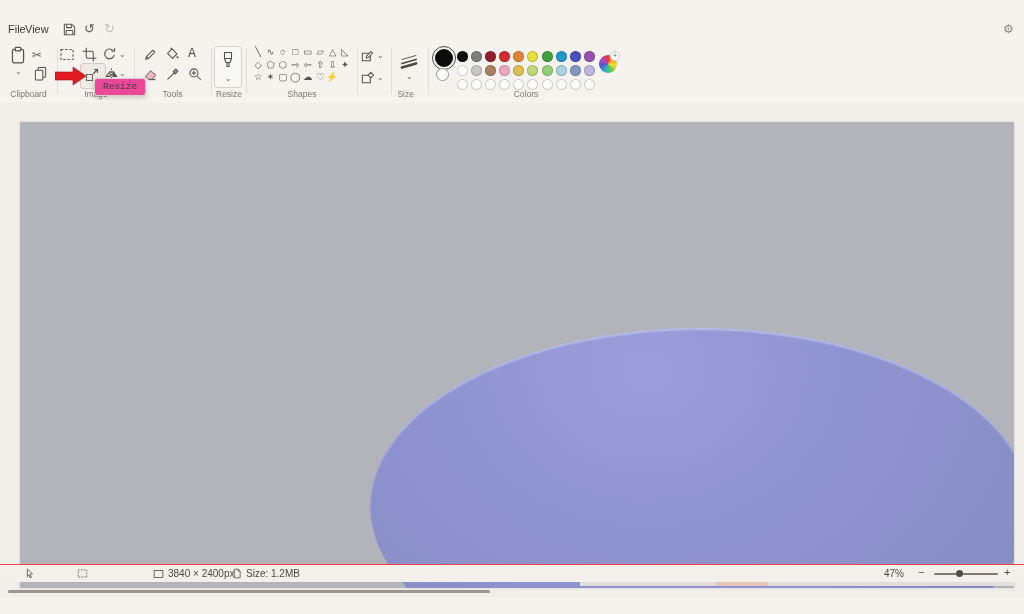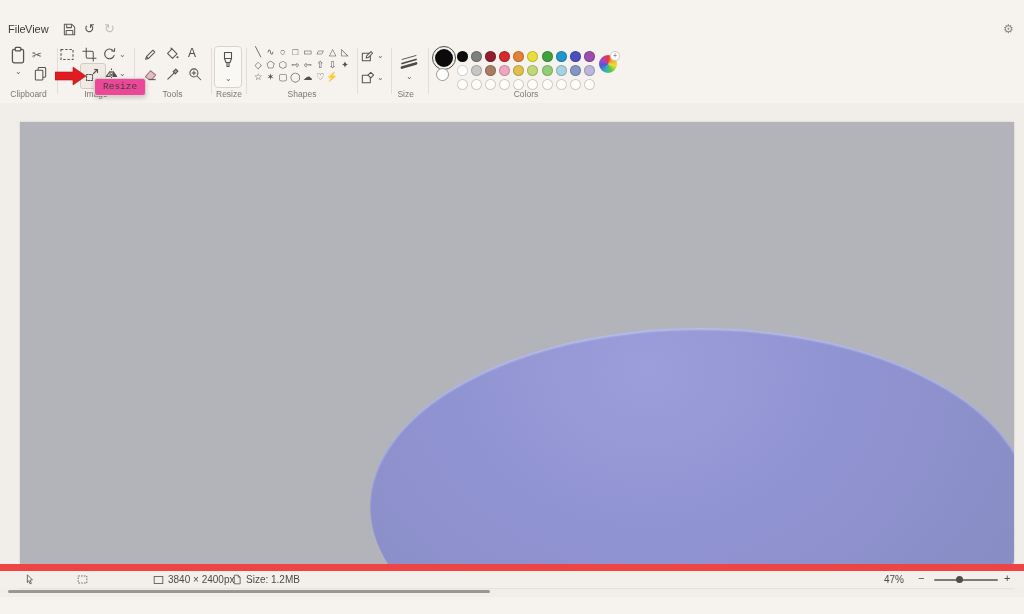--- a/index.html
+++ b/index.html
@@ -60,21 +60,21 @@
   .canvas{position:absolute;left:20px;top:19px;width:994px;height:466px;background:#b3b4ba;overflow:hidden;
     box-shadow:0 0 2px rgba(0,0,0,.15);}
   .sphere{position:absolute;left:350px;top:206px;width:660px;height:356px;border-radius:50%;
     background:radial-gradient(ellipse at 42% 12%,#9b9eda 0%,#9093d1 38%,#8a8ec7 72%,#888bc1 100%);
     box-shadow:inset 0 2px 2px rgba(210,220,250,.55);}
   .strip-light{position:absolute;left:560px;top:459px;width:434px;height:5px;background:#e8e3df;opacity:.92;}
   .strip-pink{position:absolute;left:696px;top:459px;width:52px;height:5px;background:#e7c4ba;}
   .hscroll{position:absolute;left:8px;top:487px;width:482px;height:3px;border-radius:2px;background:#9b968f;}
   
   .statusbar{position:absolute;left:0;top:564px;width:1024px;height:17px;background:#f3f0ec;
-    border-top:7px solid #ef4444;font-size:10px;color:#4c4a46;}
+    border-top:1px solid #ef4444;font-size:10px;color:#4c4a46;}
   .sb-text{position:absolute;top:3px;white-space:nowrap;}
   .sb-btn{position:absolute;top:1px;font-size:11px;color:#4c4a46;}
   .slider-track{position:absolute;left:934px;top:8px;width:64px;height:2px;border-radius:1px;background:#7e7974;}
   .slider-thumb{position:absolute;left:956px;top:5px;width:7px;height:7px;border-radius:50%;background:#4f4c49;}
 </style>
 </head>
 <body>
 
 <div id="app">
 

